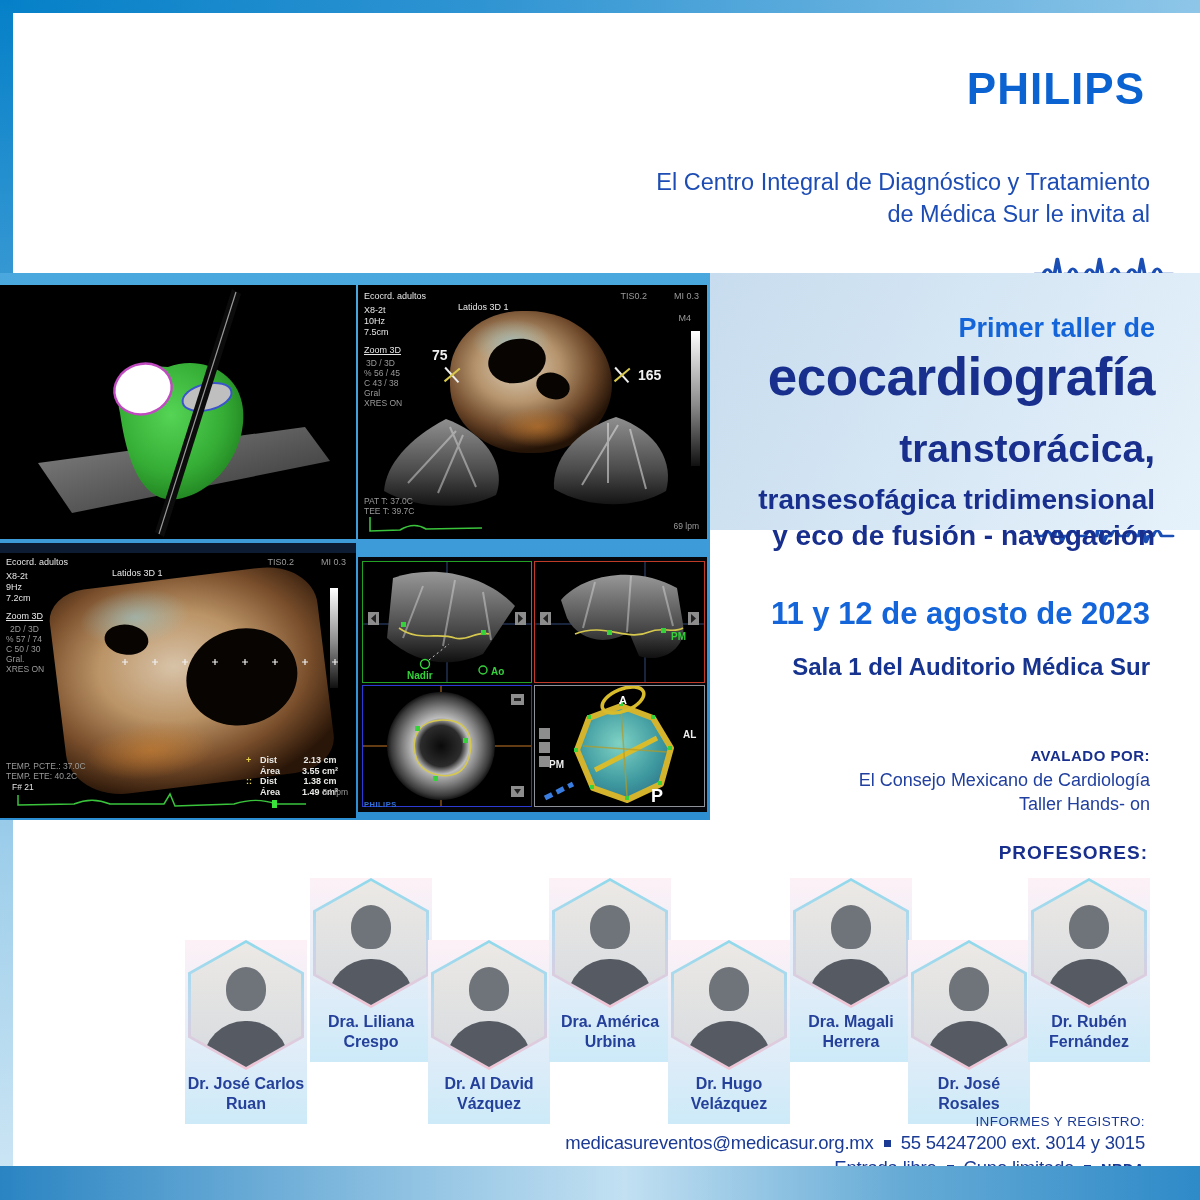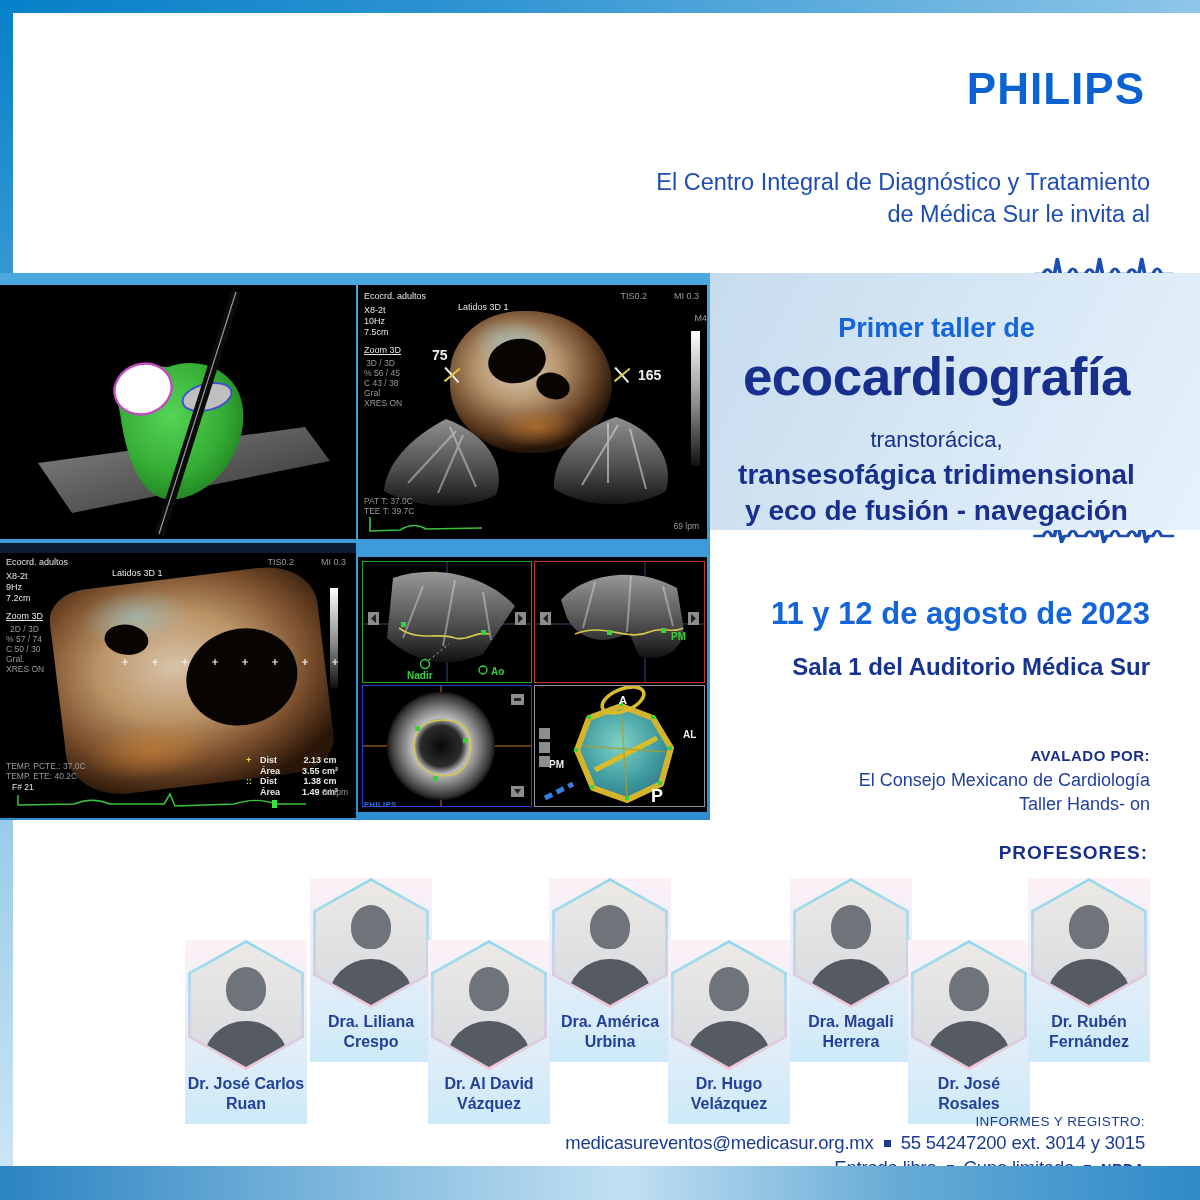--- a/index.html
+++ b/index.html
@@ -14,24 +14,24 @@
     background:linear-gradient(180deg,#0580c8 0%,#4fa4d8 35%,#9ccdea 70%,#cfe7f5 100%);}
   .footer-bar{left:0;top:1166px;width:1200px;height:34px;
     background:linear-gradient(90deg,#2a84c2 0%,#9bc9e6 38%,#c2e0f2 52%,#66abd6 75%,#2e8ac8 100%);}
 
   
   .logo{right:55px;top:64px;font-size:44px;font-weight:800;color:#0b63d2;letter-spacing:1px;}
   .intro{right:50px;top:166px;width:620px;text-align:right;font-size:23.5px;line-height:1.38;
          color:#1d4db4;font-weight:500;}
   .title-box{left:710px;top:273px;width:490px;height:257px;
     background:linear-gradient(118deg,#c7dcee 0%,#d8e8f5 55%,#e6f2fb 100%);}
-  .title-inner{position:absolute;right:45px;left:8px;top:40px;text-align:center;color:#182f8e;}
+  .title-inner{position:absolute;right:45px;left:8px;top:40px;text-align:right;color:#182f8e;}
   .t-kicker{font-size:27px;font-weight:800;color:#1465d9;margin-bottom:2px;}
   .t-head{font-size:53px;font-weight:800;letter-spacing:-0.5px;margin-bottom:20px;}
-  .t-l2{font-size:22px;font-weight:400;margin-bottom:6px;}
+  .t-l2{font-size:39px;font-weight:700;margin-bottom:13px;}
   .t-l3{font-size:28px;font-weight:600;margin-bottom:4px;}
   .t-l4{font-size:28px;font-weight:600;}
   .ecg{width:166px;height:36px;}
   .ecg1{left:1032px;top:251px;}
   .ecg2{left:1032px;top:513px;}
   .date-block{right:50px;top:596px;text-align:right;}
   .d-date{font-size:31px;font-weight:800;color:#1465d9;margin-bottom:21px;}
   .d-venue{font-size:24px;font-weight:800;color:#16338f;}
   .endorse{right:50px;top:747px;text-align:right;color:#182f8e;}
   .e-label{font-size:15px;font-weight:800;letter-spacing:.5px;margin-bottom:4px;}
@@ -269,21 +269,21 @@
     <div class="os os-gray" style="right:8px;top:6px">MI 0.3</div>
     <div class="os" style="left:6px;top:20px">X8-2t</div>
     <div class="os" style="left:6px;top:31px">10Hz</div>
     <div class="os" style="left:6px;top:42px">7.5cm</div>
     <div class="os os-ul" style="left:6px;top:60px">Zoom 3D</div>
     <div class="os os-gray os-sm" style="left:8px;top:73px">3D / 3D</div>
     <div class="os os-gray os-sm" style="left:6px;top:83px">% 56 / 45</div>
     <div class="os os-gray os-sm" style="left:6px;top:93px">C 43 / 38</div>
     <div class="os os-gray os-sm" style="left:6px;top:103px">Gral</div>
     <div class="os os-gray os-sm" style="left:6px;top:113px">XRES ON</div>
-    <div class="os os-gray" style="right:0;top:28px">M4</div>
+    <div class="os os-gray" style="right:16px;top:28px">M4</div>
     <div class="gsbar" style="right:7px;top:46px;height:135px"></div>
 
     <div class="blob-tm">
       <div class="blob-teal" style="left:22px;top:8px;width:80px;height:46px"></div>
       <div class="blob-hole" style="left:38px;top:28px;width:58px;height:44px;transform:rotate(-12deg)"></div>
       <div class="blob-hole" style="left:86px;top:62px;width:34px;height:26px;transform:rotate(18deg)"></div>
       <div class="blob-amber" style="left:46px;top:96px;width:84px;height:40px"></div>
     </div>
 
     <div class="angle-num" style="left:74px;top:62px">75</div>

